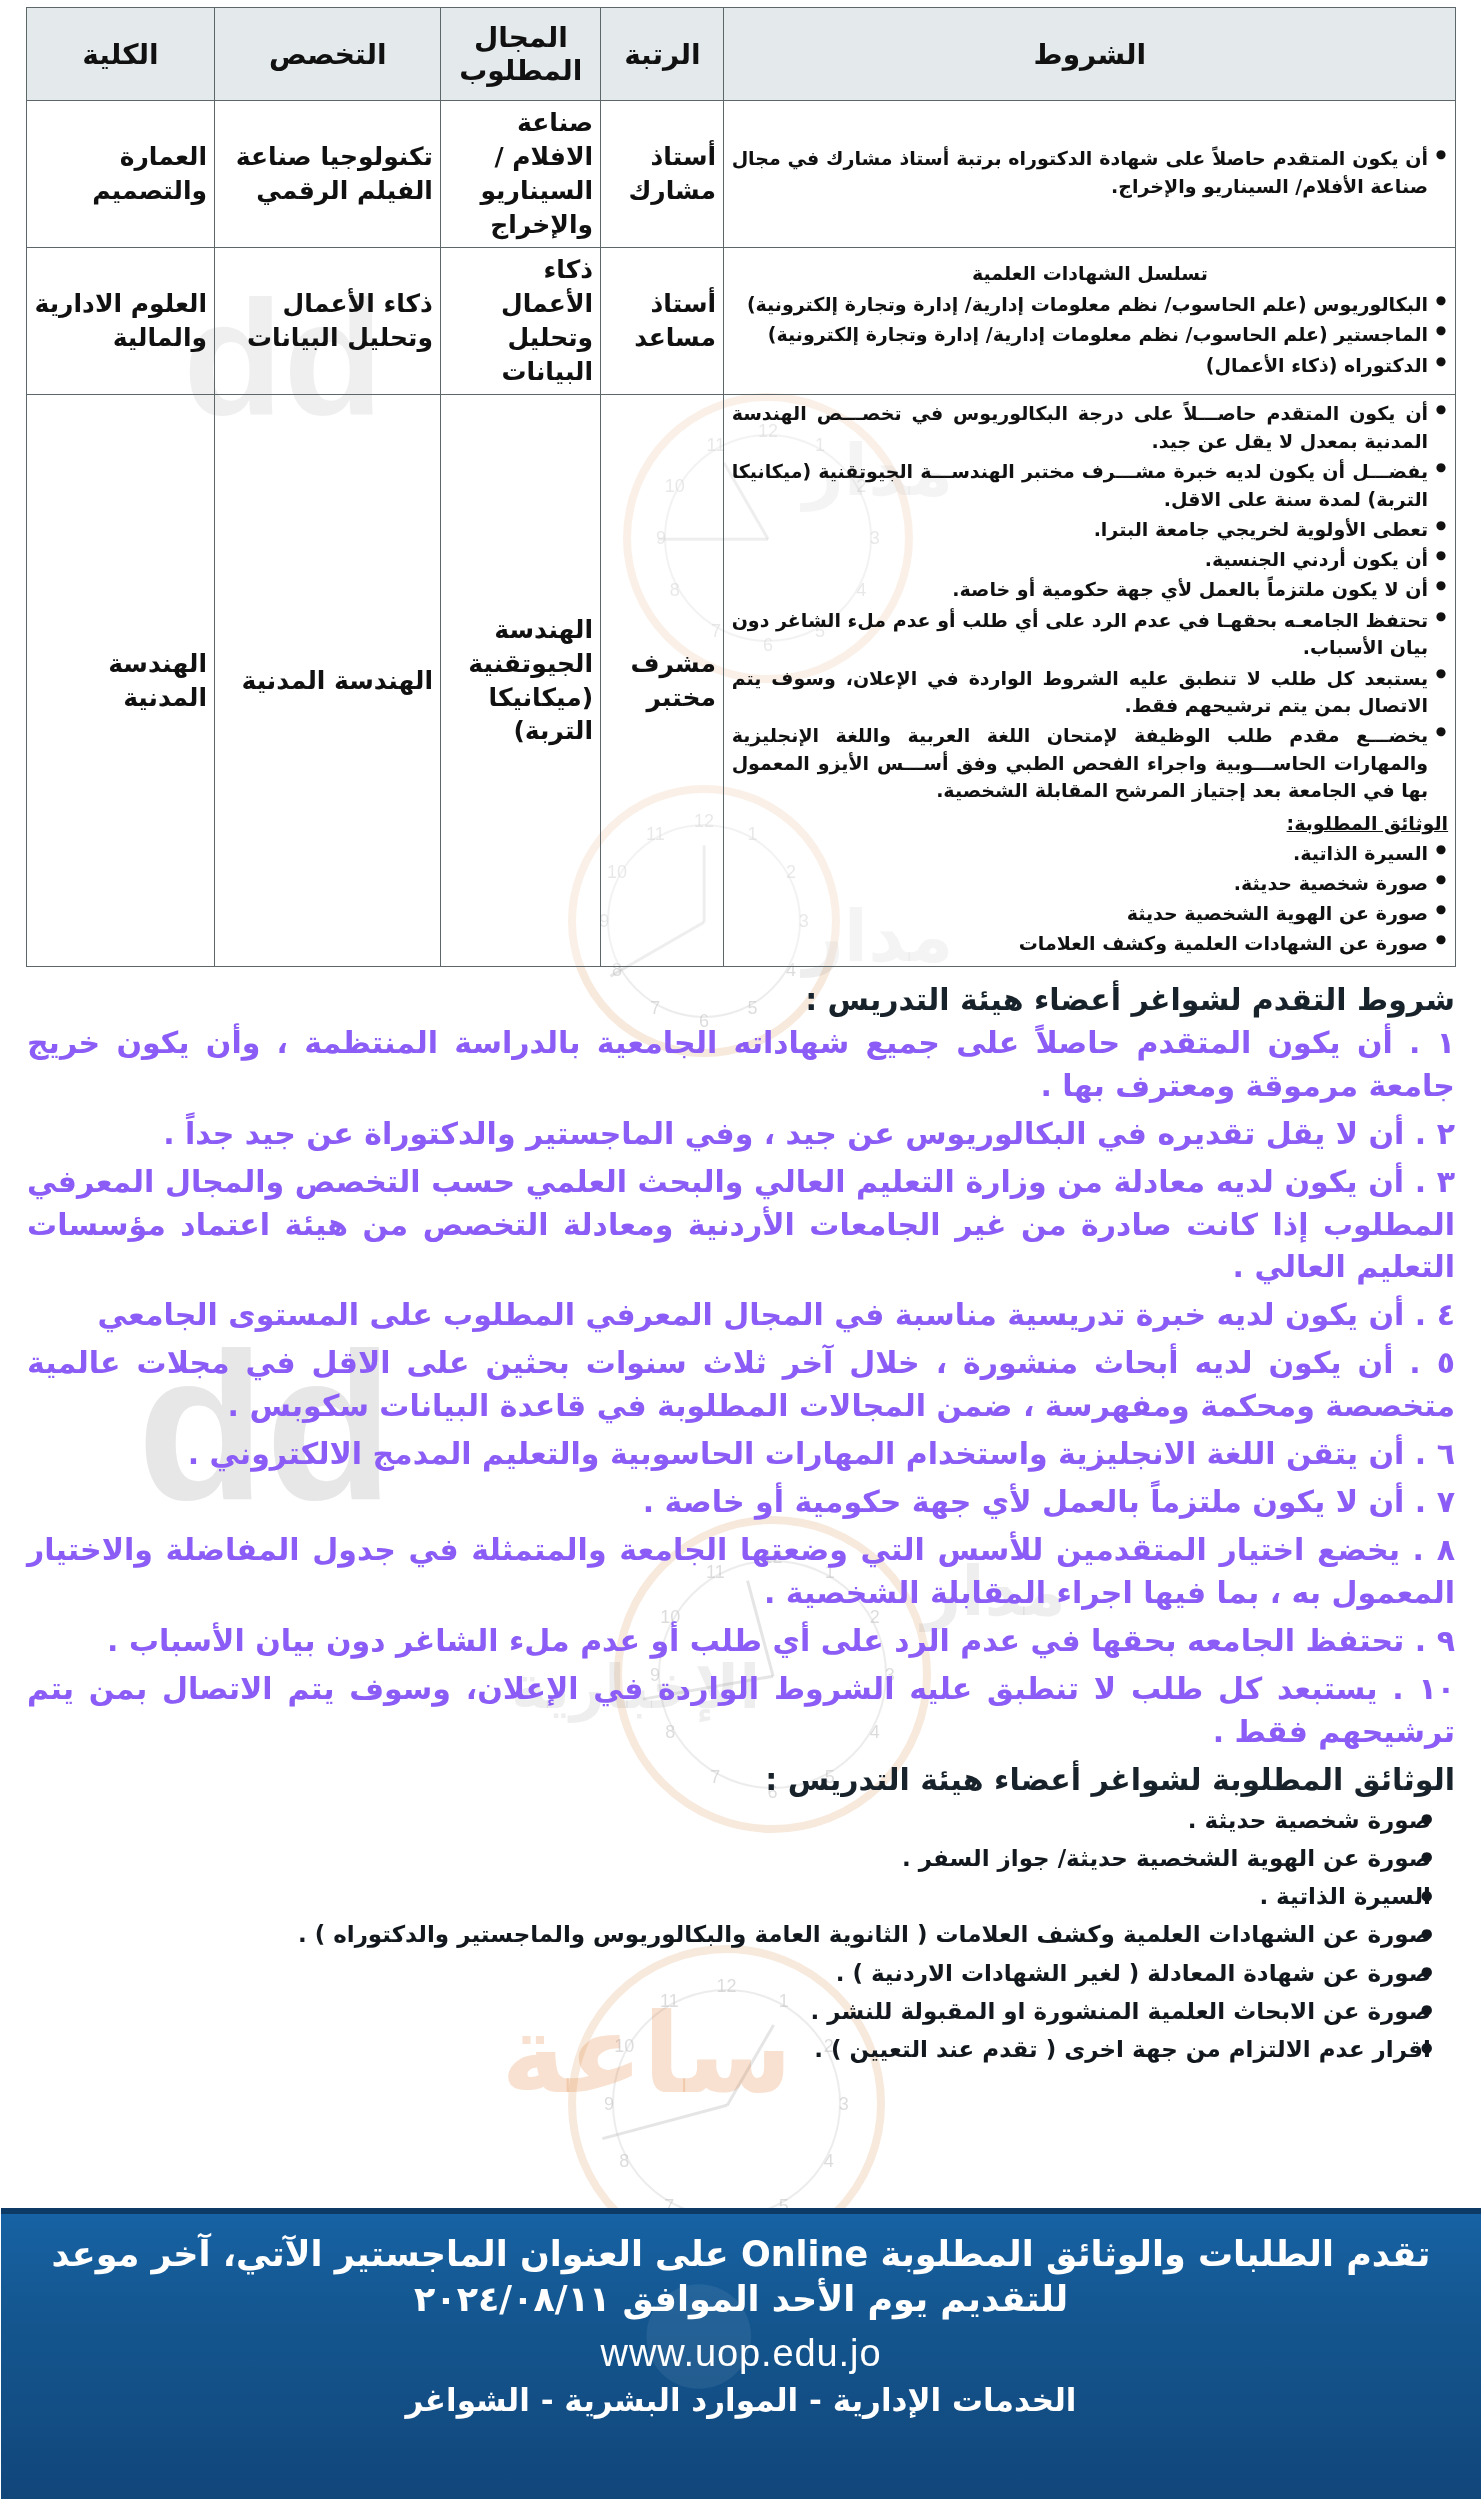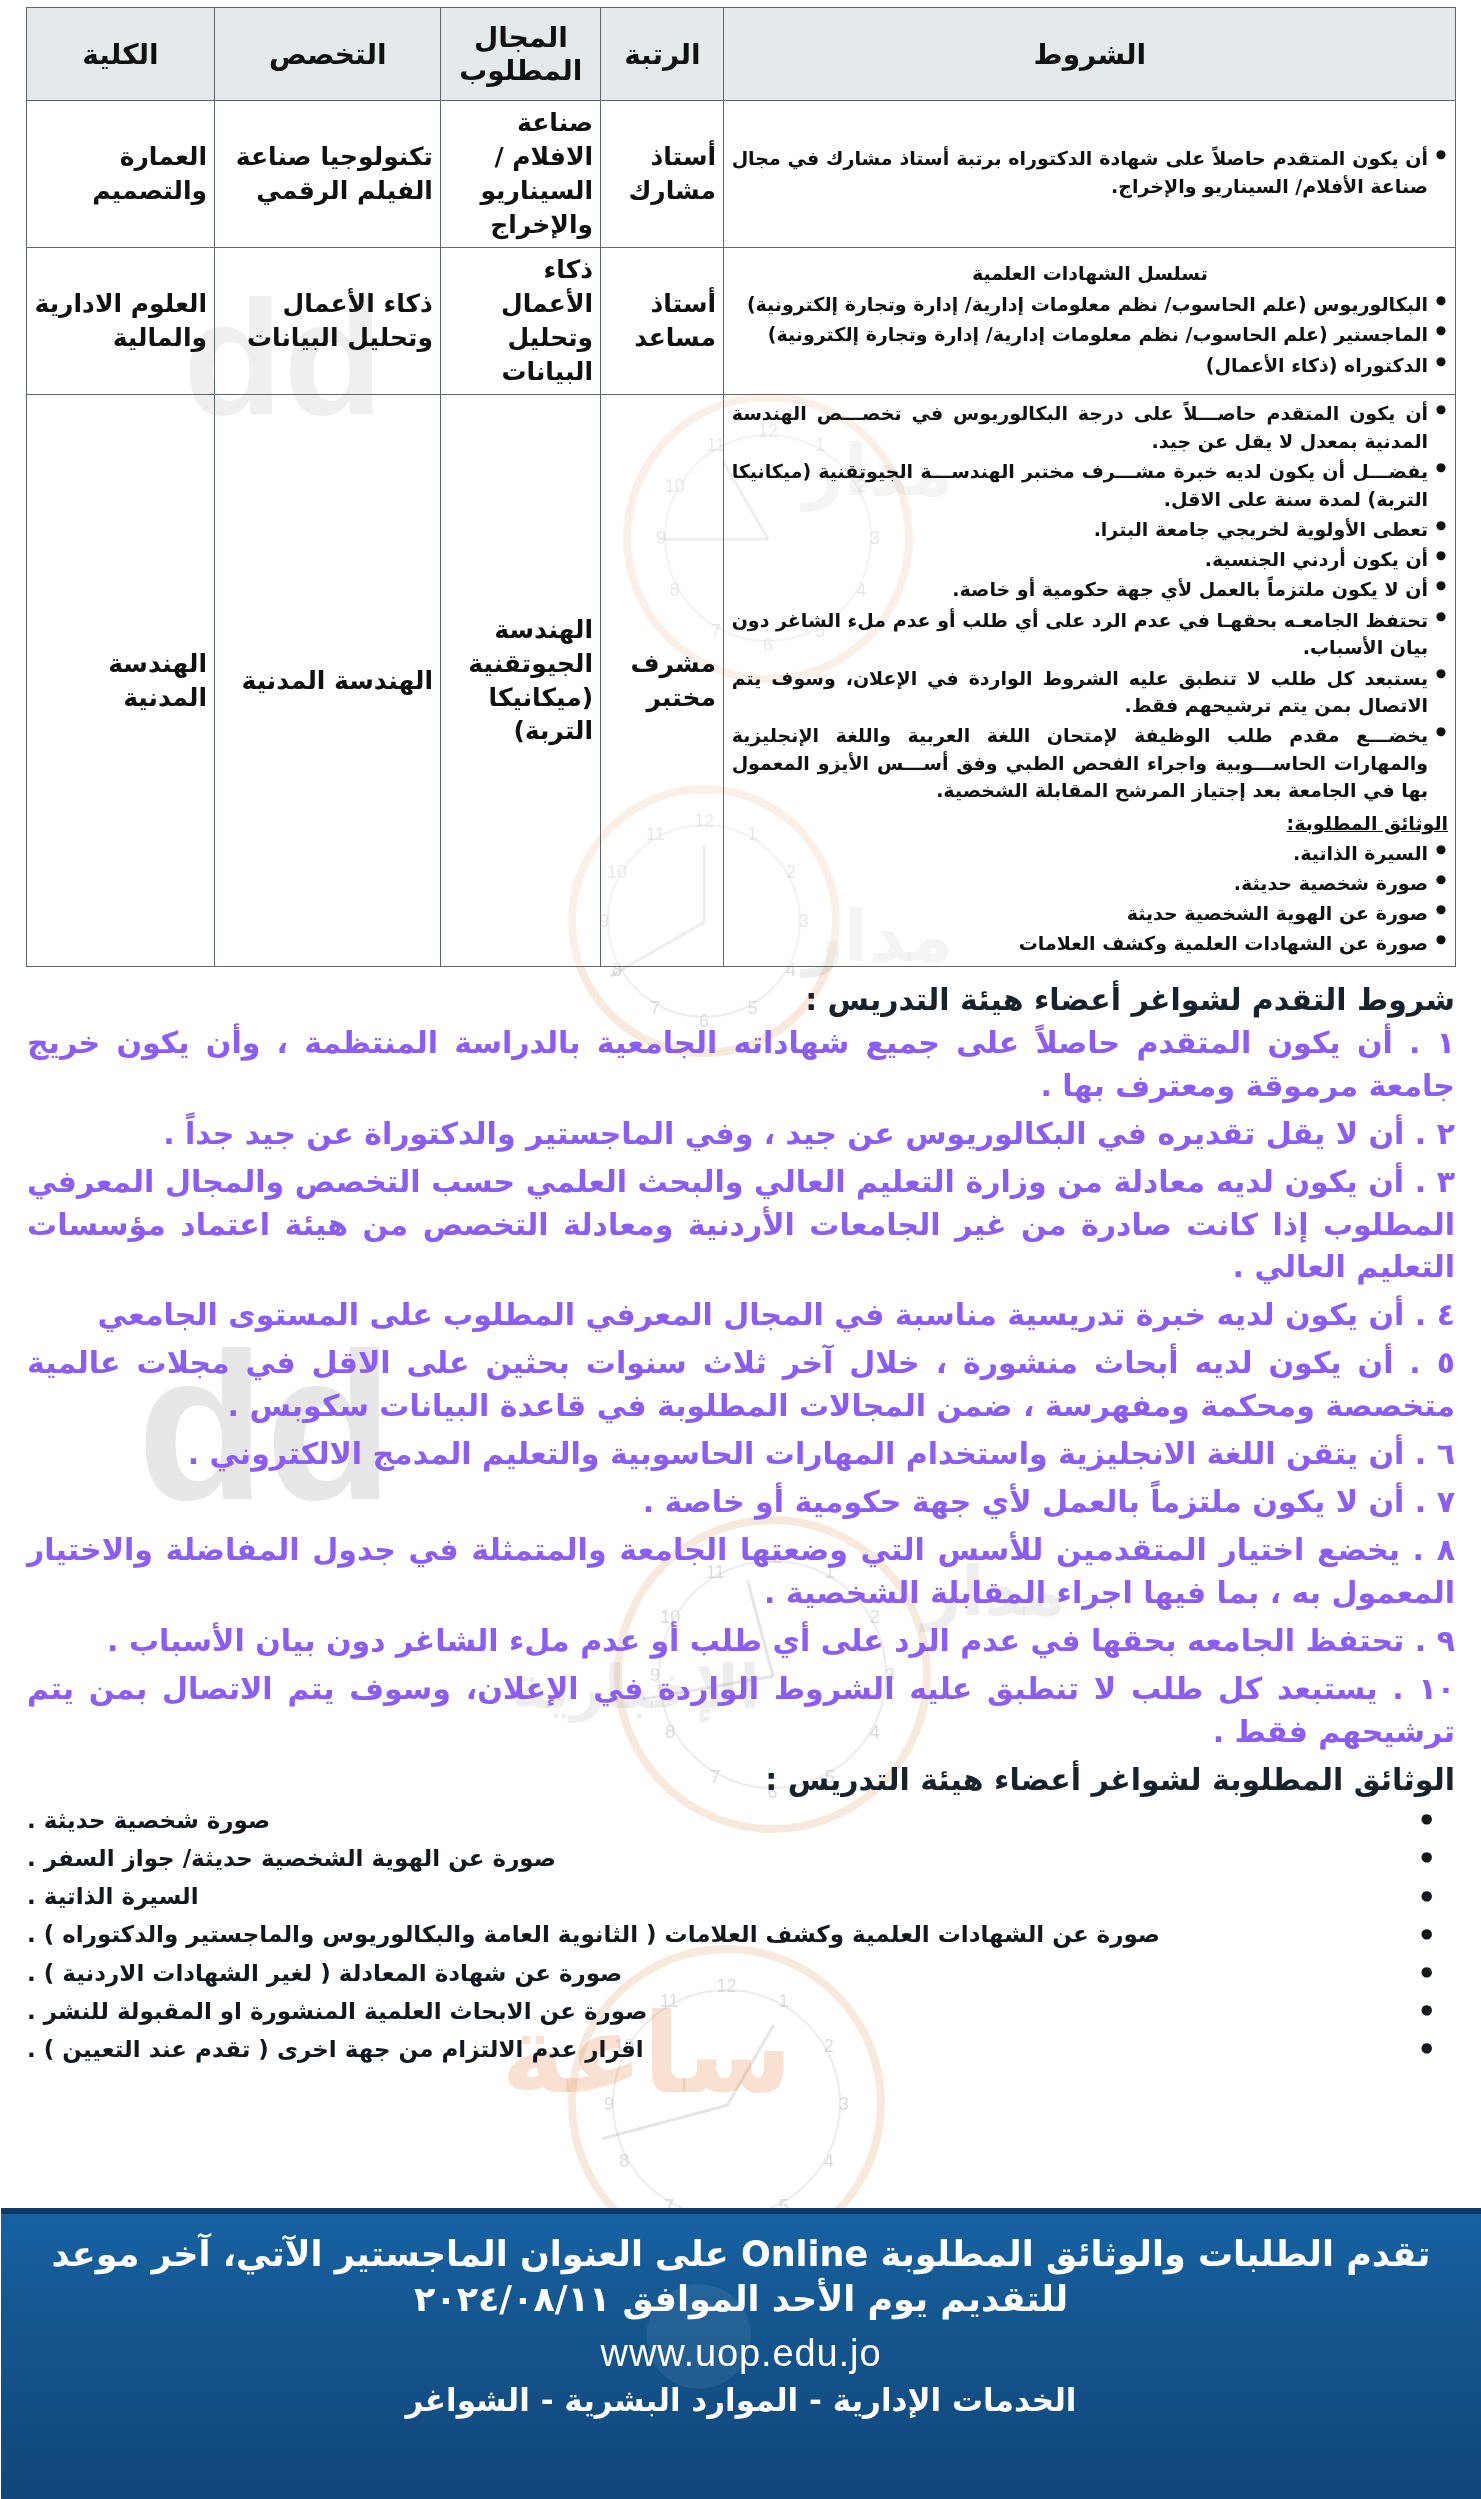--- a/index.html
+++ b/index.html
@@ -191,21 +191,21 @@
     margin: 0;
     padding: 0 24px 0 0;
     list-style: none;
   }
   .docs li {
     position: relative;
     font-size: 23px;
     font-weight: bold;
     line-height: 1.5;
     margin-bottom: 3.7px;
-    text-align: left;
+    text-align: right;
     color: #12181d;
   }
   .docs li::before {
     content: "\25CF";
     position: absolute;
     right: -1.8px;
     top: 5.5px;
     font-size: 13.7px;
   }
 

